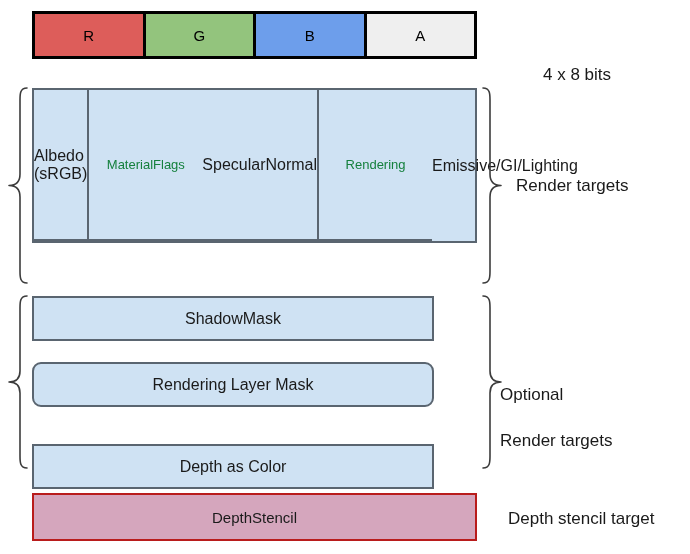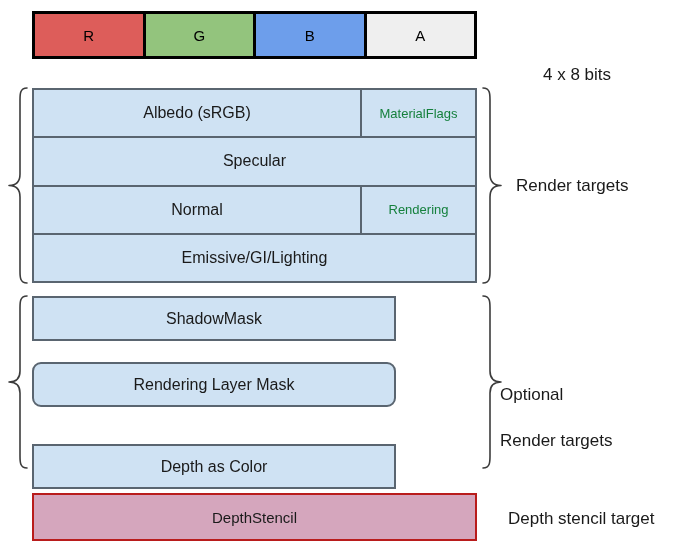--- a/index.html
+++ b/index.html
@@ -52,25 +52,25 @@
     color: #1a1a1a;
     line-height: 23px;
     white-space: pre-line;
   }
 
   
   .rt-block {
     left: 32px;
     top: 88px;
     width: 445px;
-    height: 195px;
+    height: 155px;
     border: 2px solid #5a6570;
     background: #cfe2f3;
     display: flex;
-    flex-direction: column;
+    flex-direction: row;
   }
   .rt-row {
     flex: 1 1 0;
     display: flex;
     border-bottom: 2px solid #5a6570;
     box-sizing: border-box;
   }
   .rt-row:last-child { border-bottom: none; }
   .rt-main {
     flex: 1 1 auto;
@@ -89,21 +89,21 @@
     font-size: 13px;
     color: #15803d;
     border-left: 2px solid #5a6570;
     box-sizing: border-box;
   }
   .rt-row.full .rt-main { font-size: 16px; }
 
   
   .opt-box {
     left: 32px;
-    width: 364px;
+    width: 402px;
     height: 45px;
     border: 2px solid #5a6570;
     background: #cfe2f3;
     display: flex;
     align-items: center;
     justify-content: center;
     font-size: 16px;
     color: #1a1a1a;
   }
 

